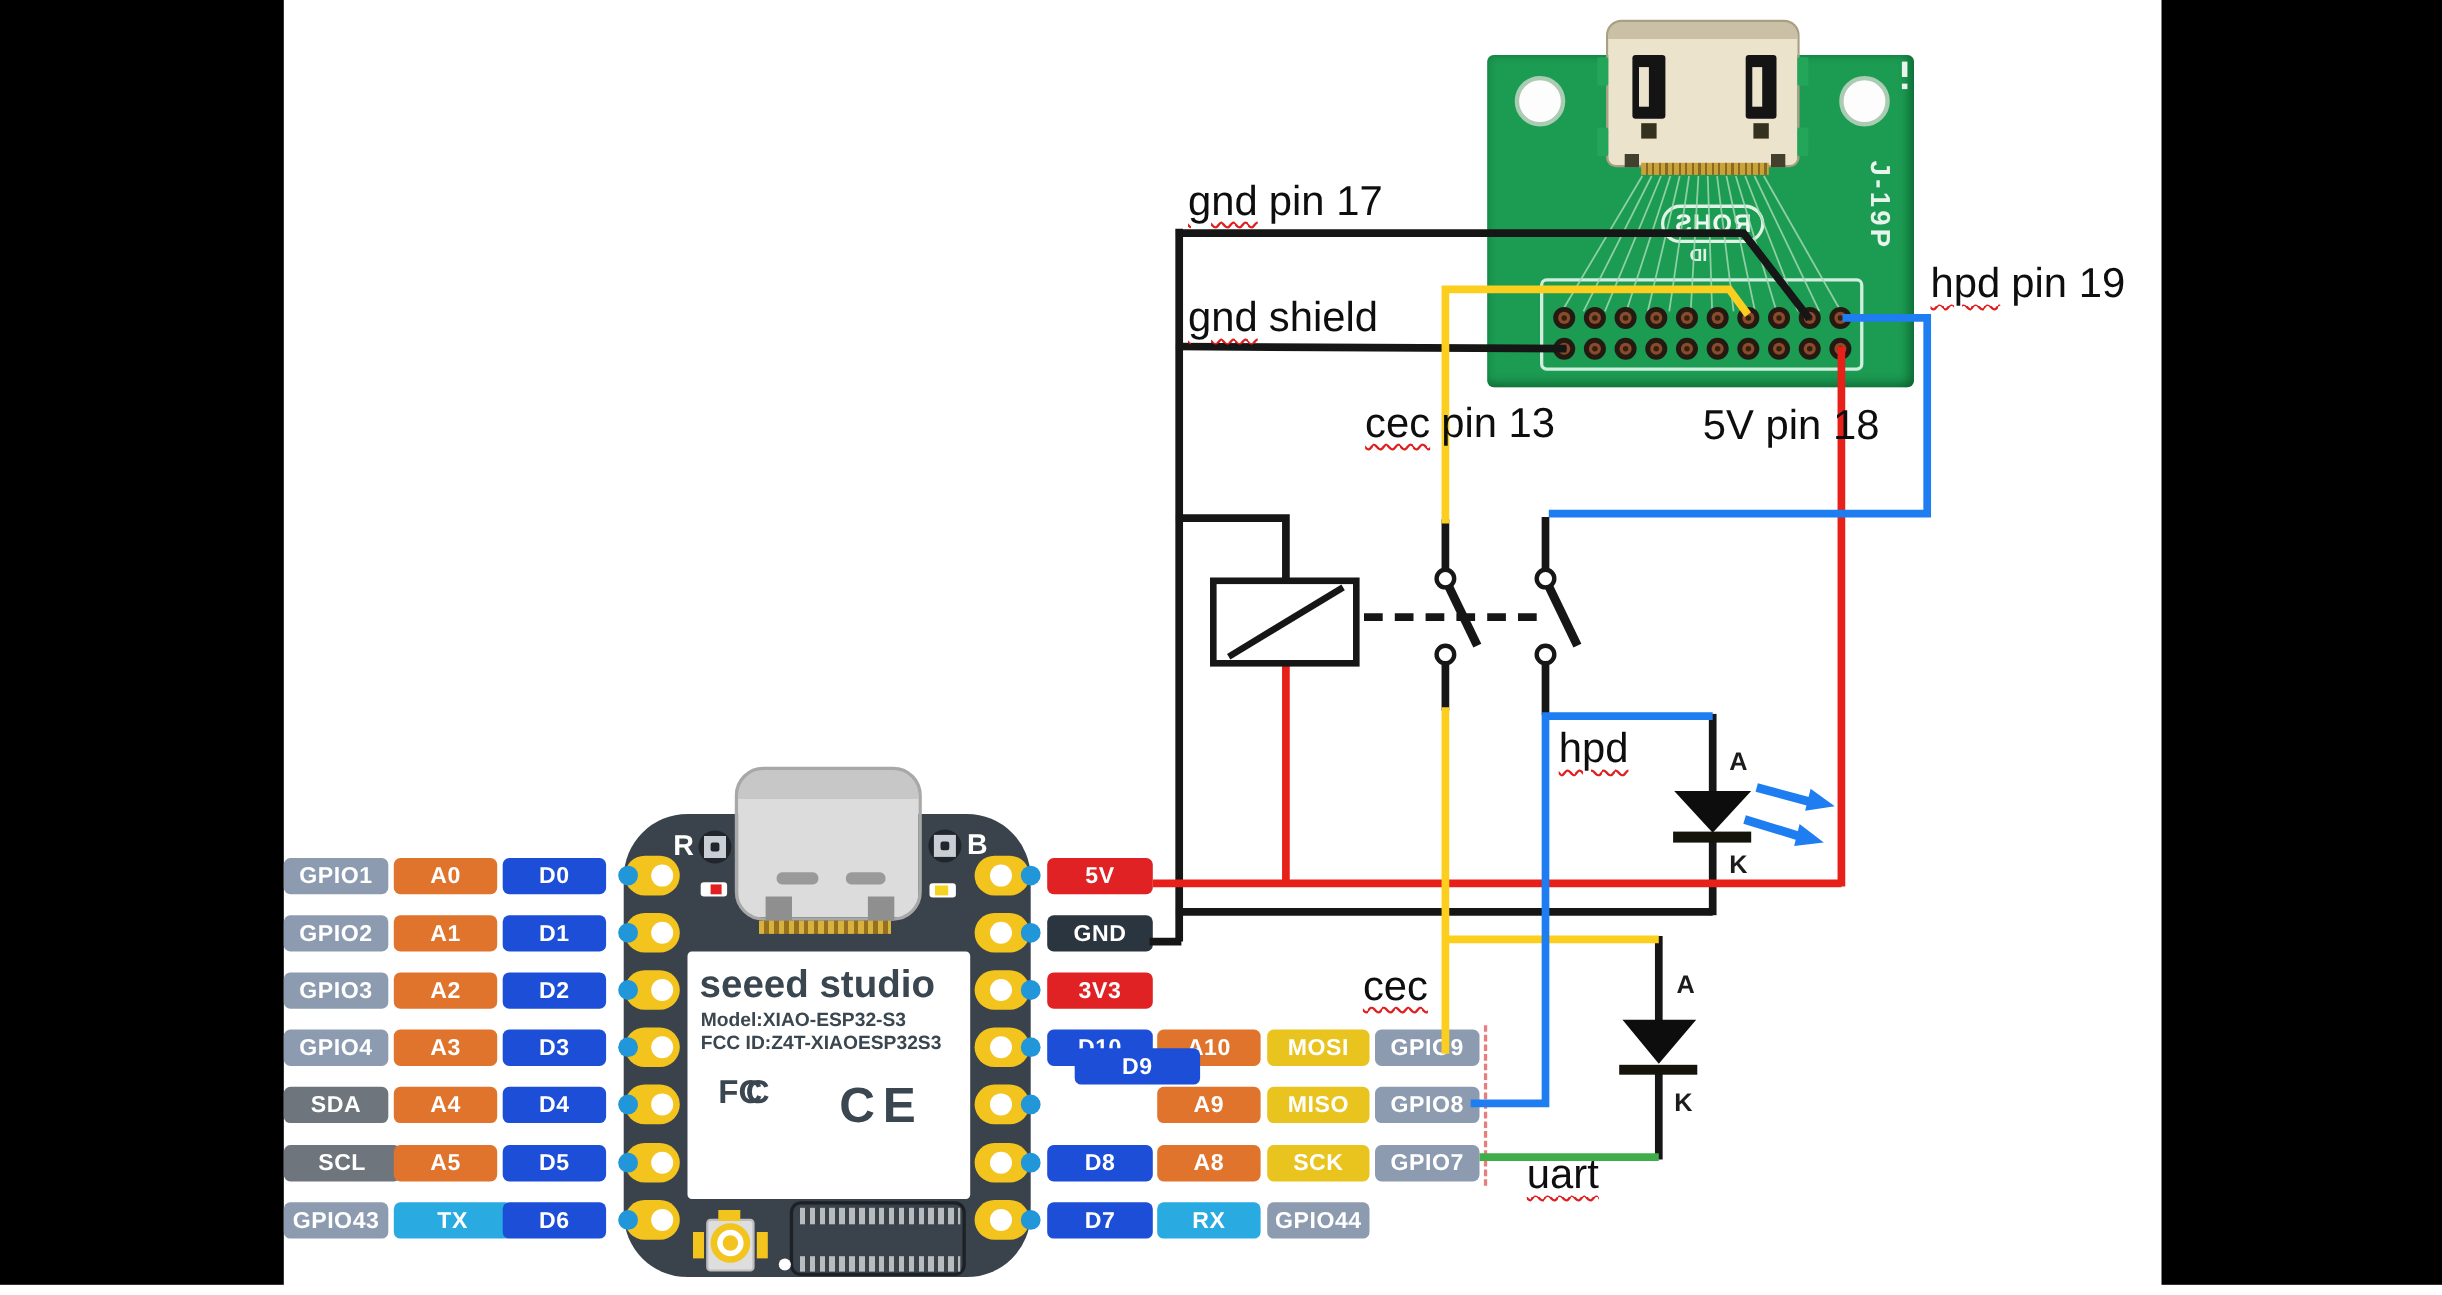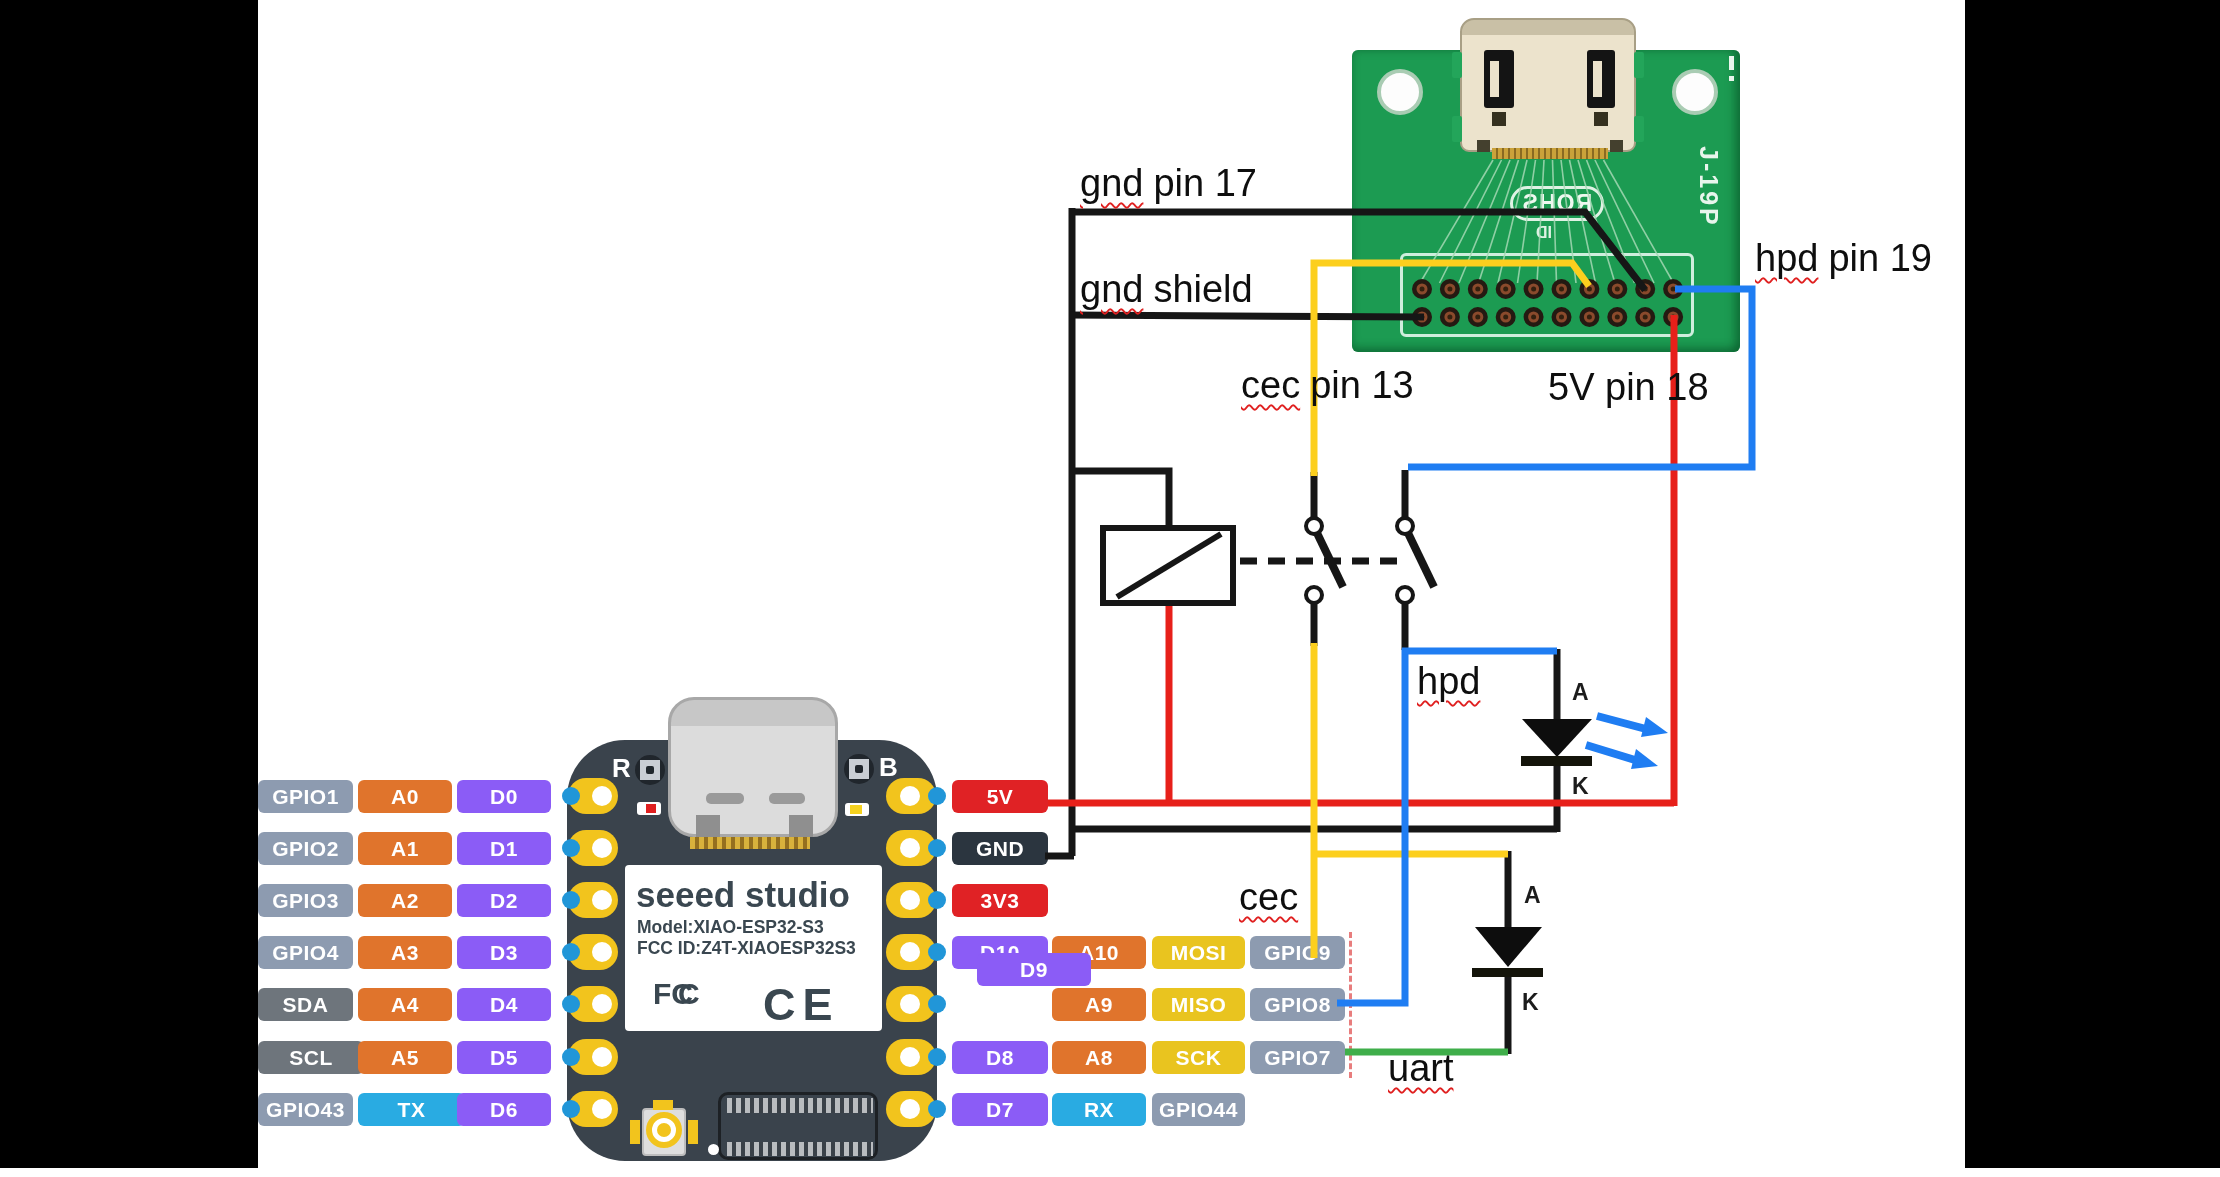--- a/index.html
+++ b/index.html
@@ -49,41 +49,41 @@
         background:linear-gradient(180deg,#c7c7c7 0 26px,#dcdcdc 26px);border:3px solid #a8a8a8;box-sizing:border-box;}
   .uslot{position:absolute;top:93px;height:11px;background:#9a9a9a;border-radius:5px;}
   .utab{position:absolute;top:115px;width:24px;height:22px;background:#8f8f8f;}
   #usb-teeth{position:absolute;left:690px;top:837px;width:120px;height:12px;
              background:repeating-linear-gradient(90deg,#d8b23c 0 5px,#94701f 5px 9px);}
   .btn-ring{position:absolute;width:30px;height:30px;border-radius:50%;background:#20262c;}
   .btn-sq{position:absolute;left:5px;top:5px;width:20px;height:20px;background:#c9ced4;}
   .btn-dot{position:absolute;left:11px;top:11px;width:8px;height:8px;background:#20262c;border-radius:2px;}
   .rb{position:absolute;color:#fff;font-size:26px;font-weight:bold;}
   .ledw{position:absolute;width:24px;height:13px;background:#fff;border-radius:3px;}
-  #label-card{position:absolute;left:625px;top:865px;width:257px;height:166px;background:#fff;border-radius:4px;color:#3a4750;}
+  #label-card{position:absolute;left:625px;top:865px;width:257px;height:225px;background:#fff;border-radius:4px;color:#3a4750;}
   #logo-text{position:absolute;left:11px;top:10px;font-size:35px;font-weight:800;letter-spacing:0;}
   #model-line{position:absolute;left:12px;top:52px;font-size:17.5px;font-weight:bold;}
   #fcc-line{position:absolute;left:12px;top:73px;font-size:17.5px;font-weight:bold;}
   #fcc-logo{position:absolute;left:28px;top:112px;font-size:30px;font-weight:800;}
   #fcc-logo .c2{margin-left:-15px;}
   #ce-logo{position:absolute;left:138px;top:114px;font-size:45px;font-weight:700;letter-spacing:7px;}
   #antenna{position:absolute;left:642px;top:1108px;width:44px;height:48px;background:#dedede;border:2px solid #bdbdbd;box-sizing:border-box;border-radius:4px;}
   .ant-tab{position:absolute;background:#f2c41d;}
   #ant-ring{position:absolute;left:646px;top:1112px;width:36px;height:36px;border-radius:50%;background:#fff;border:6px solid #f2c41d;box-sizing:border-box;}
   #ant-dot{position:absolute;left:657px;top:1123px;width:14px;height:14px;border-radius:50%;background:#f2c41d;}
   #b2b{position:absolute;left:718px;top:1092px;width:160px;height:68px;border:3px solid #1d2125;border-radius:10px;box-sizing:border-box;}
   .b2b-teeth{position:absolute;left:727px;width:146px;height:15px;
              background:repeating-linear-gradient(90deg,#b9bcbf 0 5px,#3a4148 5px 9px);}
   #b2b-dot{position:absolute;left:708px;top:1144px;width:11px;height:11px;border-radius:50%;background:#fff;}
 
   
   .pinbox{position:absolute;height:33px;border-radius:6px;display:flex;align-items:center;justify-content:center;
           color:#fff;font-weight:bold;font-size:21px;letter-spacing:.5px;}
   .c-slate{background:#8d9bb0;}.c-gray{background:#6e757c;}.c-orange{background:#e0742c;}
-  .c-green{background:#8b5cf6;}.c-blue{background:#29abe2;}.c-yellow{background:#e9c41f;}
+  .c-green{background:#1d4ed8;}.c-blue{background:#29abe2;}.c-yellow{background:#e9c41f;}
   .c-red{background:#e02225;}.c-dark{background:#2b353f;}
   #dash-pink{position:absolute;left:1349px;top:932px;height:146px;width:0;border-left:3px dashed #e87d7d;}
 
   #wire-svg{position:absolute;left:0;top:0;width:2220px;height:1177px;pointer-events:none;}
 </style>
 </head>
 <body>
 <div id="stage">
 
   <div class="bar" style="left:0;width:258px;"></div>

